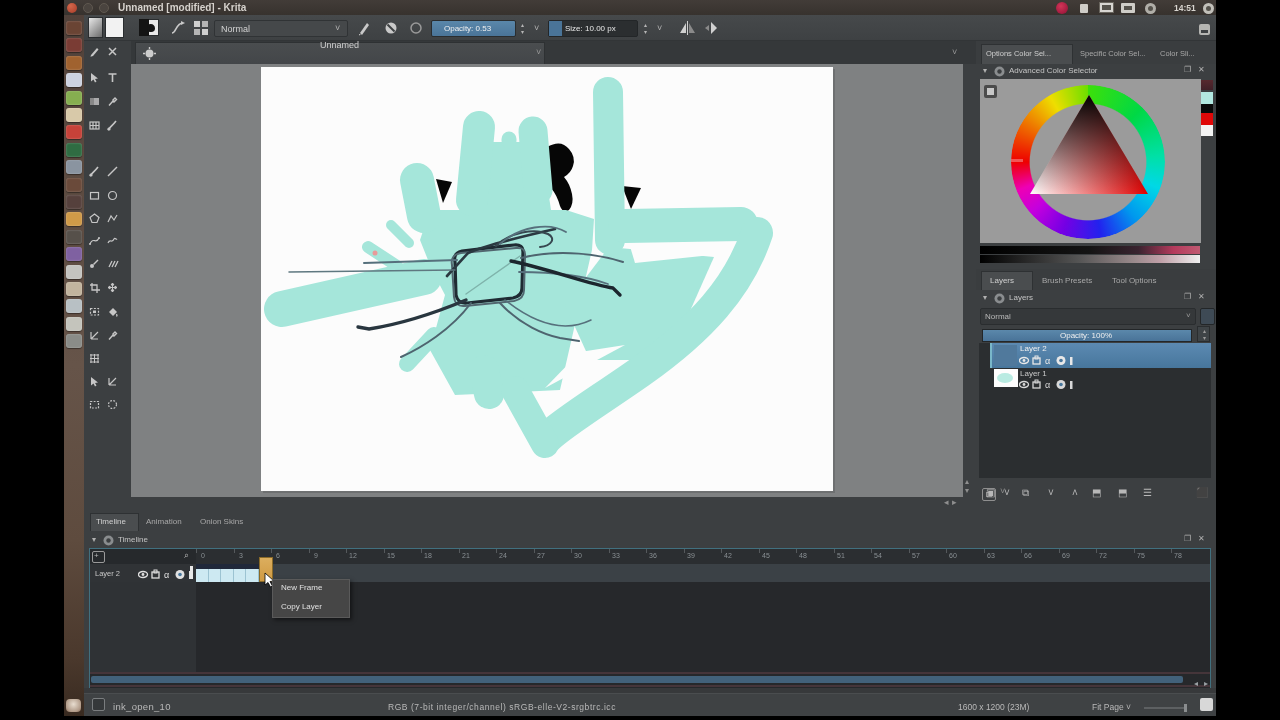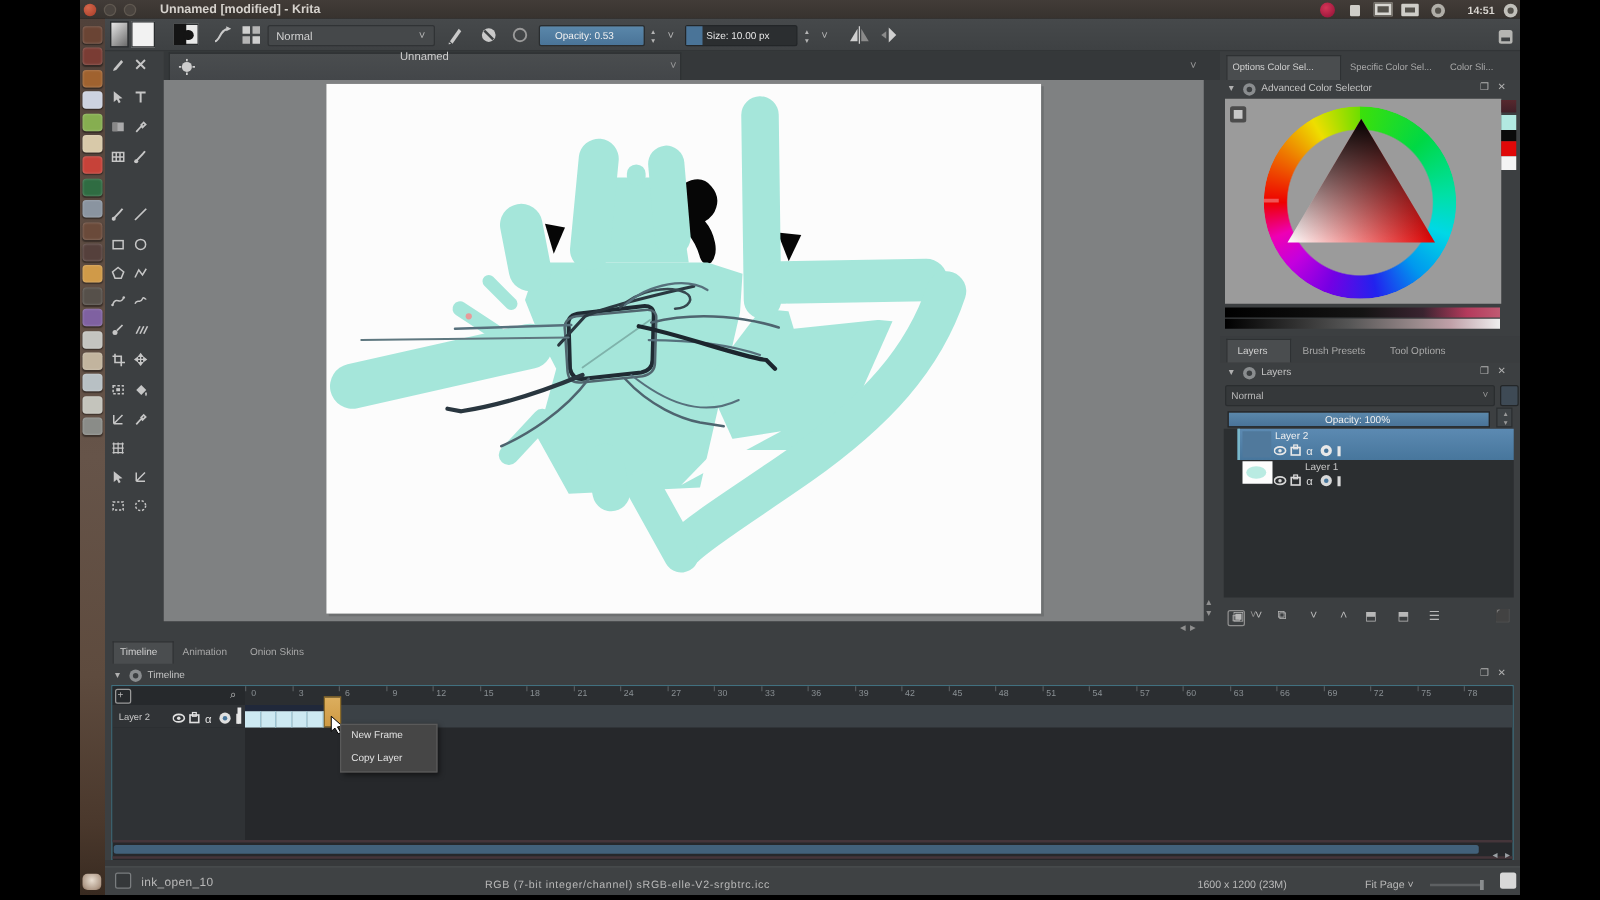--- a/index.html
+++ b/index.html
@@ -4,21 +4,21 @@
 *{margin:0;padding:0;box-sizing:border-box;font-family:"Liberation Sans",sans-serif;}
 html,body{width:1280px;height:720px;background:#000;overflow:hidden;}
 .a{position:absolute;}
 #stage{position:absolute;left:0;top:0;width:1280px;height:720px;background:#000;}
 </style></head><body>
 <div id="stage">
 <div class="a" style="left:64px;top:0;width:1152px;height:15px;background:linear-gradient(180deg,#423c38,#37322e);"></div>
 <div class="a" style="left:67px;top:3px;width:10px;height:10px;border-radius:50%;background:radial-gradient(circle at 35% 30%,#d4674b,#a83c28);"></div>
 <div class="a" style="left:83px;top:3px;width:10px;height:10px;border-radius:50%;background:#4a443f;border:1px solid #5f5850;"></div>
 <div class="a" style="left:99px;top:3px;width:10px;height:10px;border-radius:50%;background:#4a443f;border:1px solid #5f5850;"></div>
-<div class="a" style="left:118px;top:2px;font-size:10px;color:#d6d2cd;font-weight:700;letter-spacing:0px;white-space:nowrap;margin-left:10px;">Unnamed [modified] - Krita</div>
+<div class="a" style="left:118px;top:2px;font-size:10px;color:#d6d2cd;font-weight:700;letter-spacing:0px;white-space:nowrap;">Unnamed [modified] - Krita</div>
 <div class="a" style="left:1056px;top:2px;width:12px;height:12px;border-radius:50%;background:radial-gradient(circle at 40% 35%,#d33557,#8e0f35);"></div>
 <div class="a" style="left:1080px;top:4px;width:8px;height:9px;background:#cfcdc8;border-radius:1px;"></div>
 <div class="a" style="left:1099px;top:2px;width:15px;height:11px;background:#d8d6d2;border:1px solid #6a665f;"></div>
 <div class="a" style="left:1102px;top:5px;width:9px;height:5px;background:#55524c;"></div>
 <div class="a" style="left:1121px;top:3px;width:14px;height:10px;background:#cfcdc8;border-radius:1px;"></div>
 <div class="a" style="left:1124px;top:6px;width:8px;height:4px;background:#55524c;"></div>
 <div class="a" style="left:1145px;top:3px;width:11px;height:11px;border-radius:50%;background:#b0aea8;"></div>
 <div class="a" style="left:1148px;top:6px;width:5px;height:5px;border-radius:50%;background:#55524c;"></div>
 <div class="a" style="left:1174px;top:3px;font-size:8.5px;color:#d8d5d0;font-weight:700;letter-spacing:0px;white-space:nowrap;">14:51</div>
 <div class="a" style="left:1203px;top:3px;width:11px;height:11px;border-radius:50%;background:#c2c0ba;"></div>
@@ -292,21 +292,21 @@
       <rect x="16" y="1" width="3" height="3" fill="none" stroke="#e8e8e8" stroke-width="1"></rect>
       <text x="26" y="9" font-size="9" fill="#e8e8e8" font-family="Liberation Sans">α</text>
       <circle cx="42" cy="5.5" r="4.5" fill="#e8e8e8"></circle>
       <circle cx="42" cy="5.5" r="1.8" fill="#47769c"></circle>
       <rect x="51" y="2" width="2.5" height="8" fill="#e8e8e8"></rect>
     </svg>
 <div class="a" style="left:994px;top:369px;width:24px;height:18px;background:#fdfdfd;"></div>
 <svg class="a" style="left:994px;top:369px" width="24" height="18">
       <ellipse cx="11" cy="9" rx="8" ry="5" fill="#b9ebe2"></ellipse>
     </svg>
-<div class="a" style="left:1020px;top:369px;font-size:8px;color:#c8c8c8;font-weight:400;letter-spacing:0px;white-space:nowrap;margin-left:24px;">Layer 1</div>
+<div class="a" style="left:1020px;top:369px;font-size:8px;color:#c8c8c8;font-weight:400;letter-spacing:0px;white-space:nowrap;">Layer 1</div>
 <svg class="a" style="left:1019px;top:379px" width="60" height="11">
       <ellipse cx="5" cy="5.5" rx="4.5" ry="3" fill="none" stroke="#d8d8d8" stroke-width="1.3"></ellipse>
       <circle cx="5" cy="5.5" r="1.4" fill="#d8d8d8"></circle>
       <rect x="14" y="3" width="7" height="6" fill="none" stroke="#d8d8d8" stroke-width="1.3"></rect>
       <rect x="16" y="1" width="3" height="3" fill="none" stroke="#d8d8d8" stroke-width="1"></rect>
       <text x="26" y="9" font-size="9" fill="#d8d8d8" font-family="Liberation Sans">α</text>
       <circle cx="42" cy="5.5" r="4.5" fill="#d8d8d8"></circle>
       <circle cx="42" cy="5.5" r="1.8" fill="#47769c"></circle>
       <rect x="51" y="2" width="2.5" height="8" fill="#d8d8d8"></rect>
     </svg>

